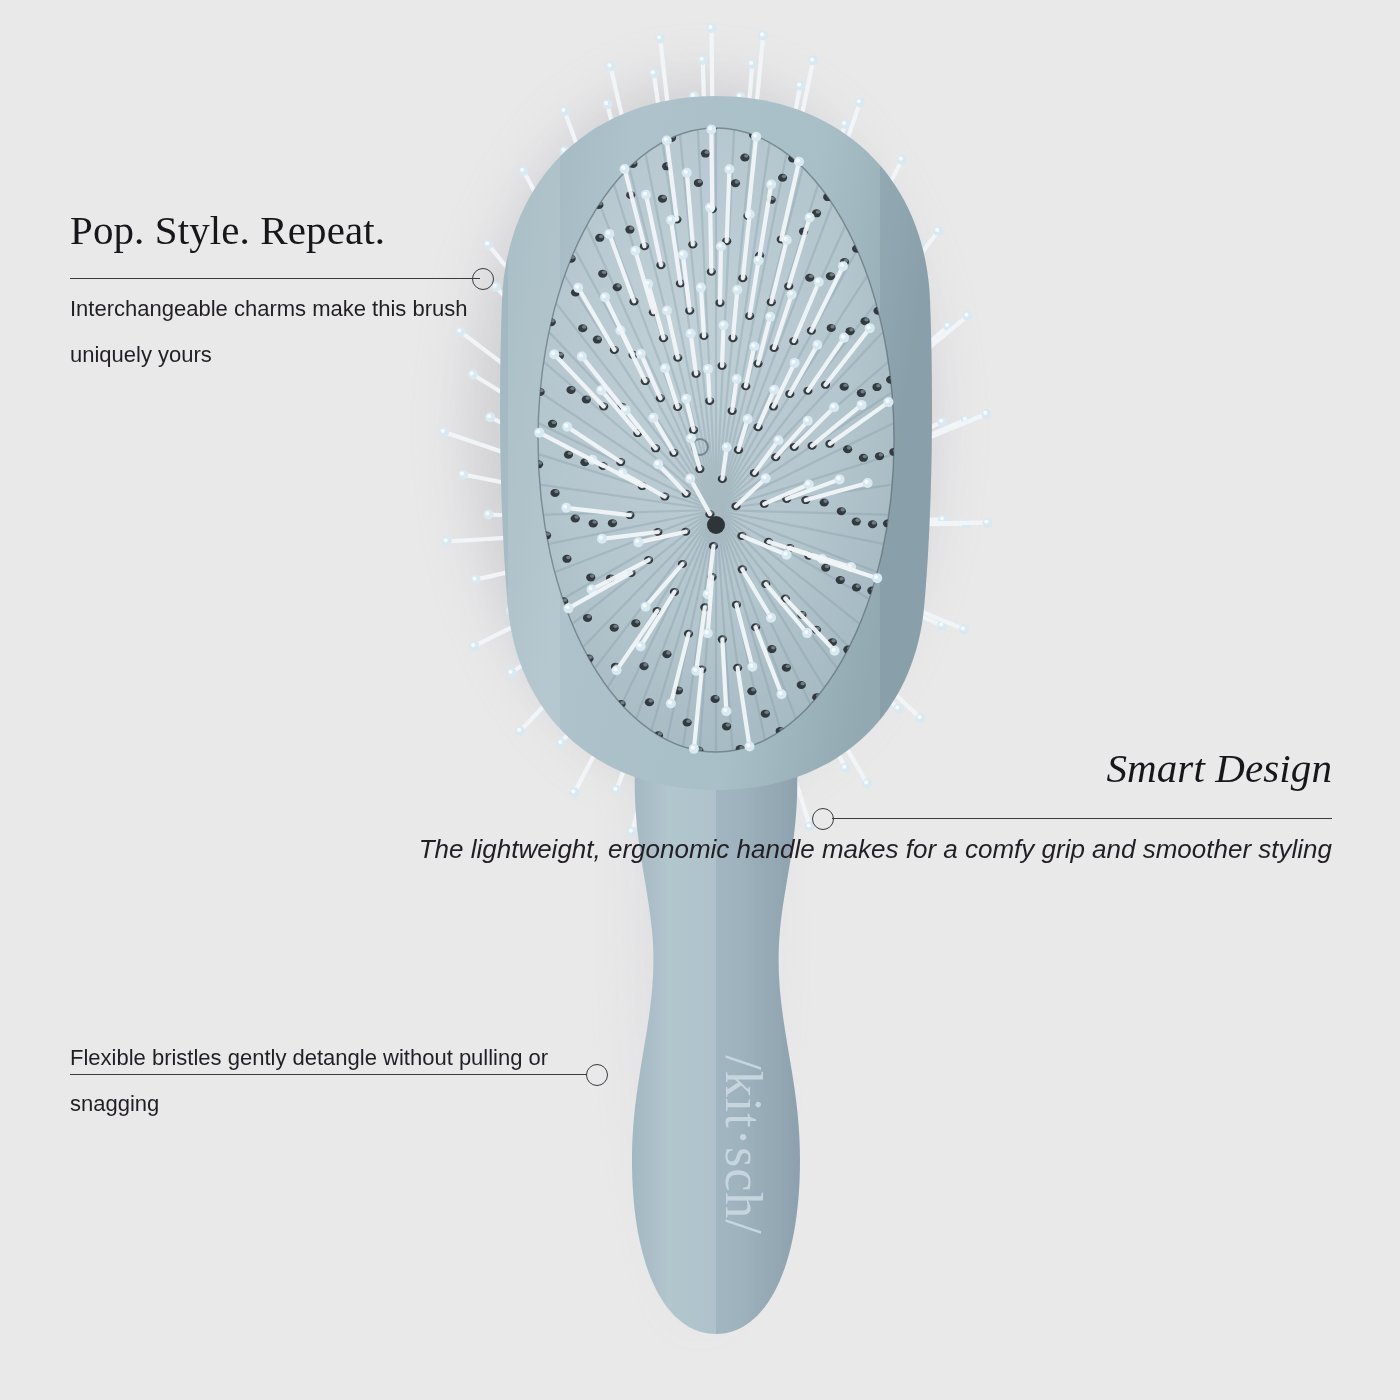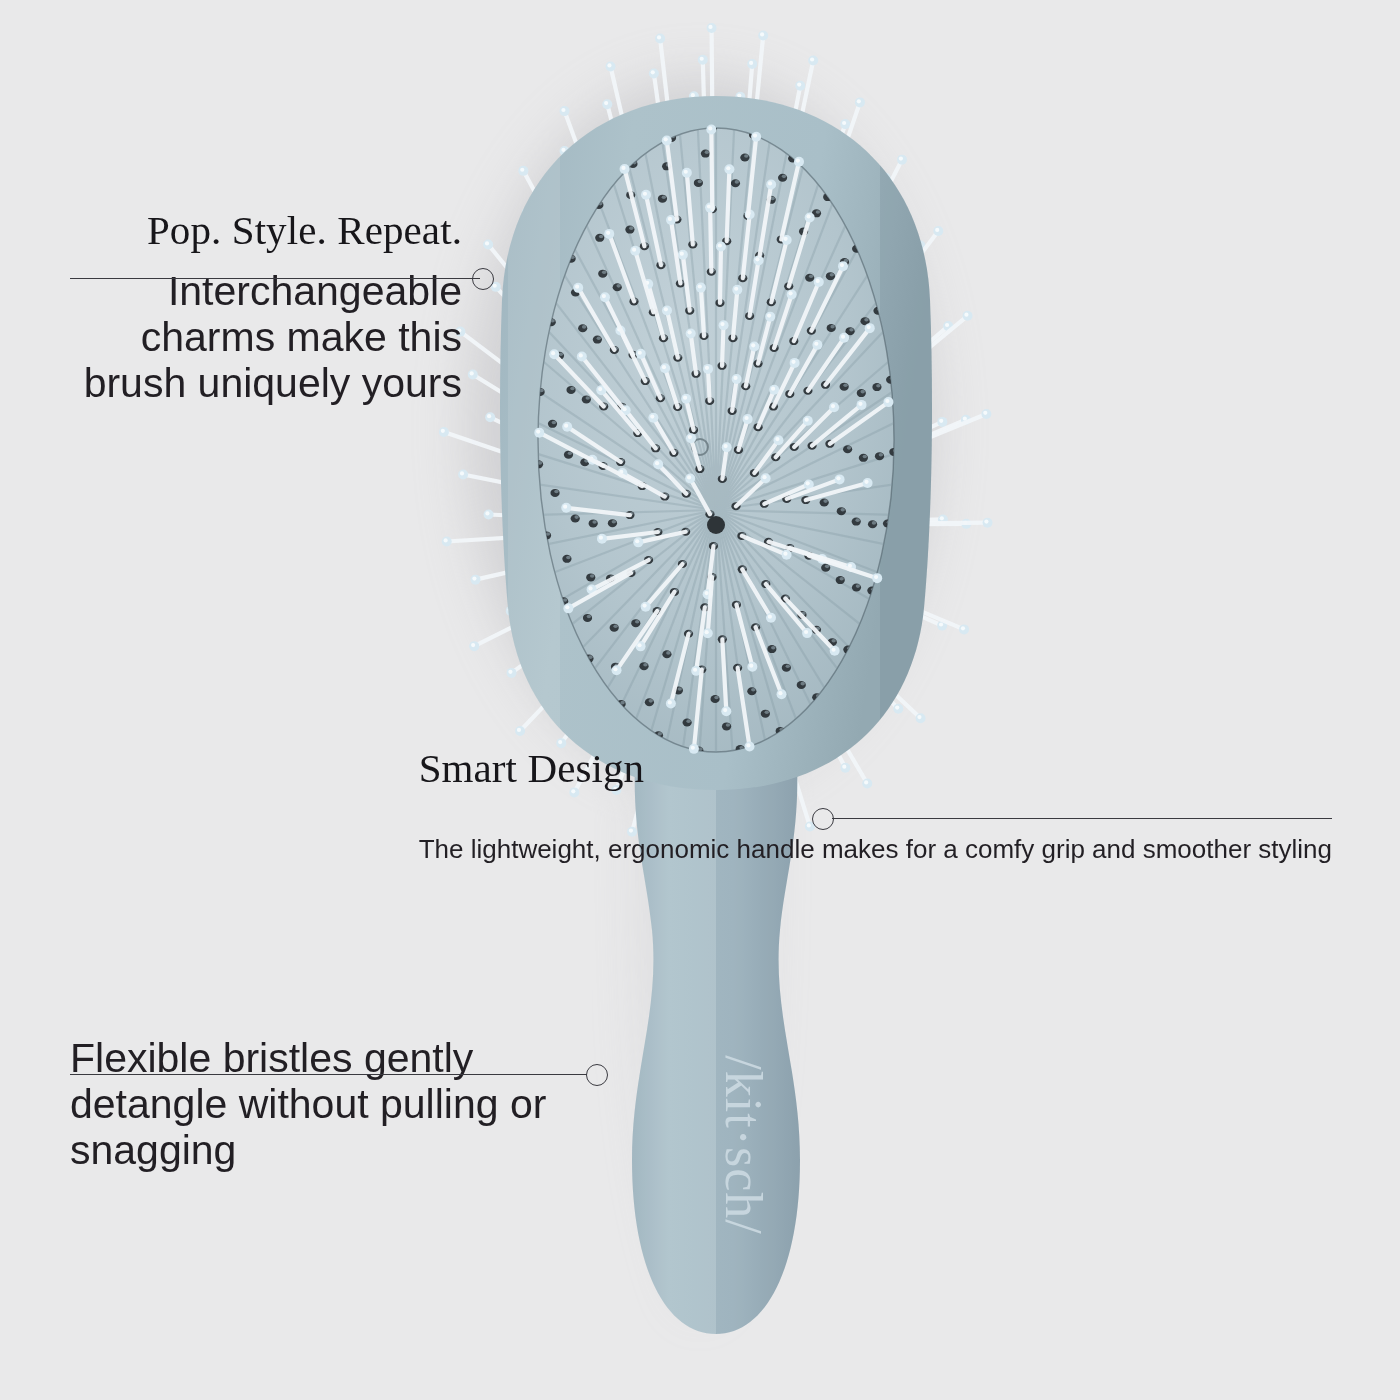--- a/index.html
+++ b/index.html
@@ -32,33 +32,33 @@
   }
   .rule{position:absolute;height:1px;background:#3a3a40;}
   .node{
     position:absolute;
     width:22px;height:22px;border-radius:50%;
     border:1.6px solid #3a3a40;background:transparent;
     box-sizing:border-box;
   }
 
   
-  #callout-charms{left:62px;top:206px;text-align:right;}
+  #callout-charms{left:70px;top:206px;}
   #callout-charms .heading{font-size:41px;line-height:48px;}
-  #callout-charms .body{font-size:41px;line-height:46px;margin-top:14px;max-width:400px;}
+  #callout-charms .body{font-size:22px;line-height:46px;margin-top:32px;max-width:400px;}
 
   
-  #callout-design{right:68px;top:744px;}
+  #callout-design{right:68px;top:744px;text-align:right;font-style:italic;}
   #callout-design .heading{font-size:41px;line-height:48px;}
   #callout-design .body{font-size:26px;line-height:46px;margin-top:34px;}
 
   
   #callout-bristles{left:70px;top:1003px;}
   #callout-bristles .heading{font-size:41px;line-height:48px;}
-  #callout-bristles .body{font-size:41px;line-height:46px;margin-top:32px;max-width:520px;}
+  #callout-bristles .body{font-size:22px;line-height:46px;margin-top:32px;max-width:520px;}
 </style>
 </head>
 <body>
 
 <div class="stage">
 
   <div class="product">
     <svg width="1400" height="1400" viewBox="0 0 1400 1400" xmlns="http://www.w3.org/2000/svg">
       <defs>
 

